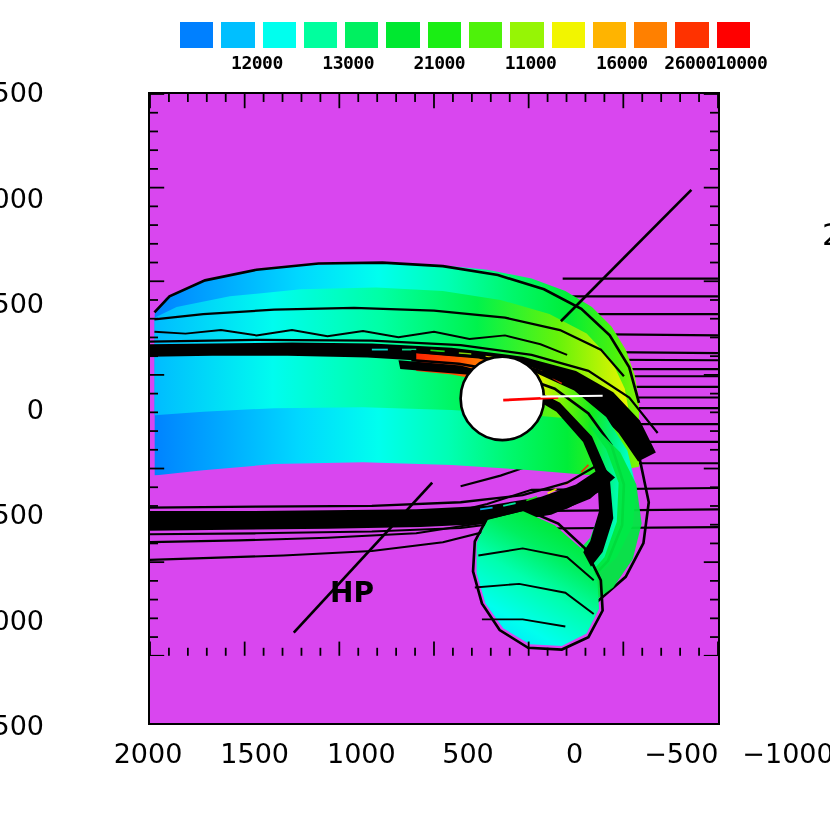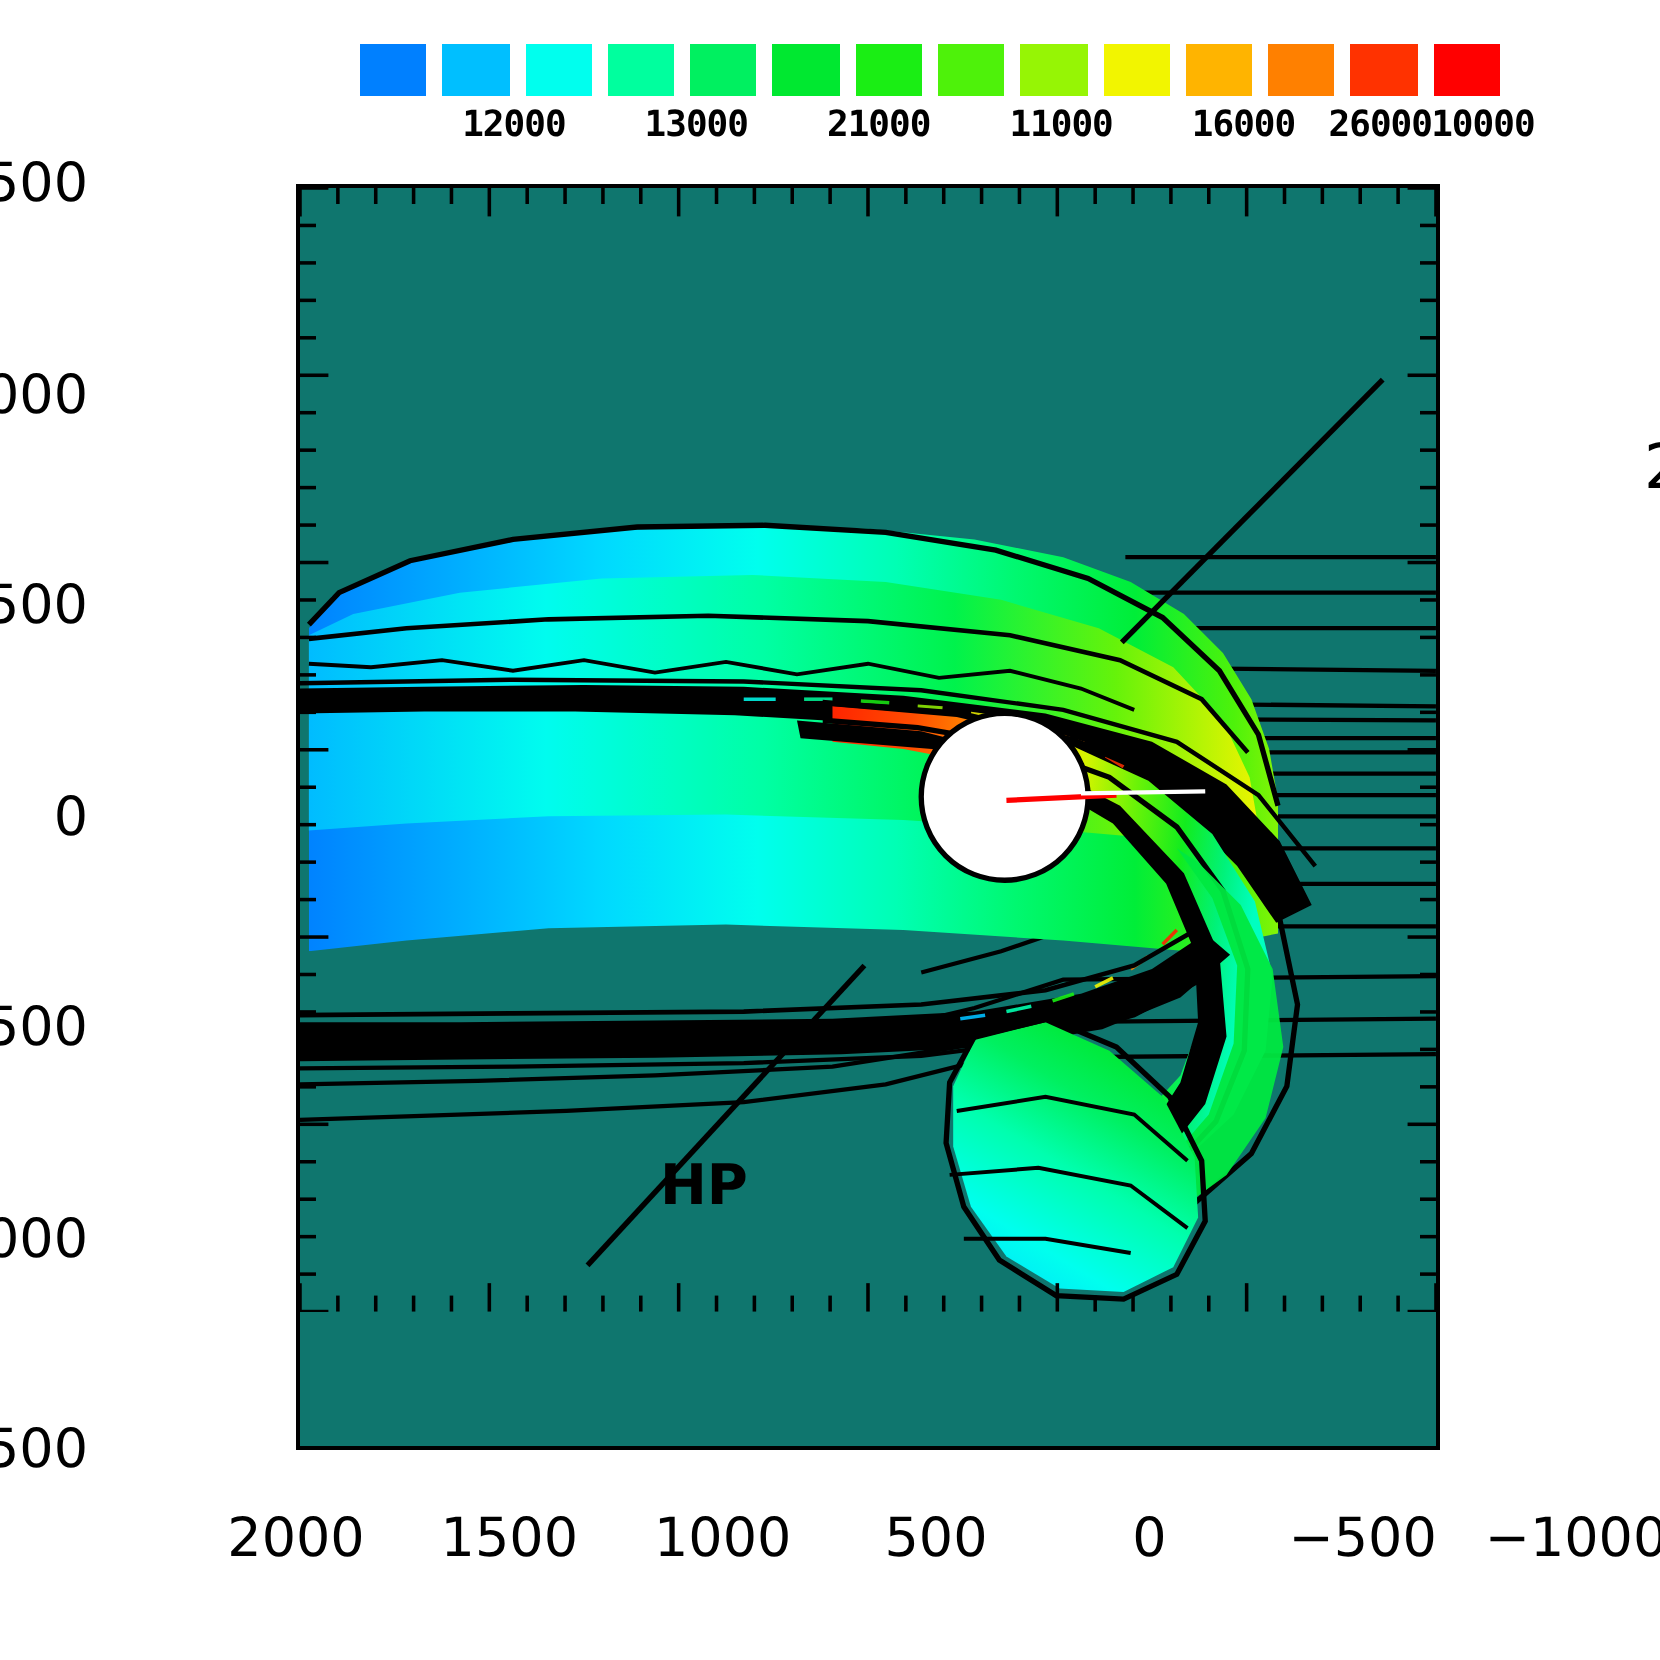--- a/index.html
+++ b/index.html
@@ -11,30 +11,30 @@
             display:flex;gap:0;}
   #colorbar .sw{flex:1 1 0;height:26px;margin-right:8px;}
   #colorbar .sw:last-child{margin-right:0;}
 
   #cbticks{position:absolute;left:148px;top:52px;width:640px;height:24px;}
   #cbticks span{position:absolute;font-size:18px;letter-spacing:-.5px;
      font-family:"DejaVu Sans Mono",monospace;font-weight:700;transform:translateX(-50%);}
 
   
   #plot{position:absolute;left:148px;top:92px;width:572px;height:633px;
-        border:2px solid #000;box-sizing:border-box;background:#0f766e;}
+        border:2px solid #000;box-sizing:border-box;background:#d946ef;}
   #svgwrap{position:absolute;inset:0;}
 
   
   .ylab{position:absolute;right:786px;text-align:right;width:120px;
         font-size:27px;font-family:"DejaVu Sans",sans-serif;
         transform:translateY(-50%);letter-spacing:0px;}
   .ylab-wrap{position:absolute;left:0;top:0;width:830px;height:830px;}
   .xlab{position:absolute;top:738px;font-size:27px;
-        font-family:"DejaVu Sans",sans-serif;transform:translateX(-50%);margin-top:16px;}
+        font-family:"DejaVu Sans",sans-serif;transform:translateX(-50%);}
 
   
   .ann{position:absolute;font-size:30px;font-family:"DejaVu Sans",sans-serif;}
   #ann-bfield-mag{left:672px;top:122px;font-size:31px;}
   #ann-hp{left:180px;top:482px;font-size:28px;font-weight:600;}
   #ann-plane{left:518px;top:648px;font-size:31px;letter-spacing:1px;}
 </style>
 </head>
 <body>
 

